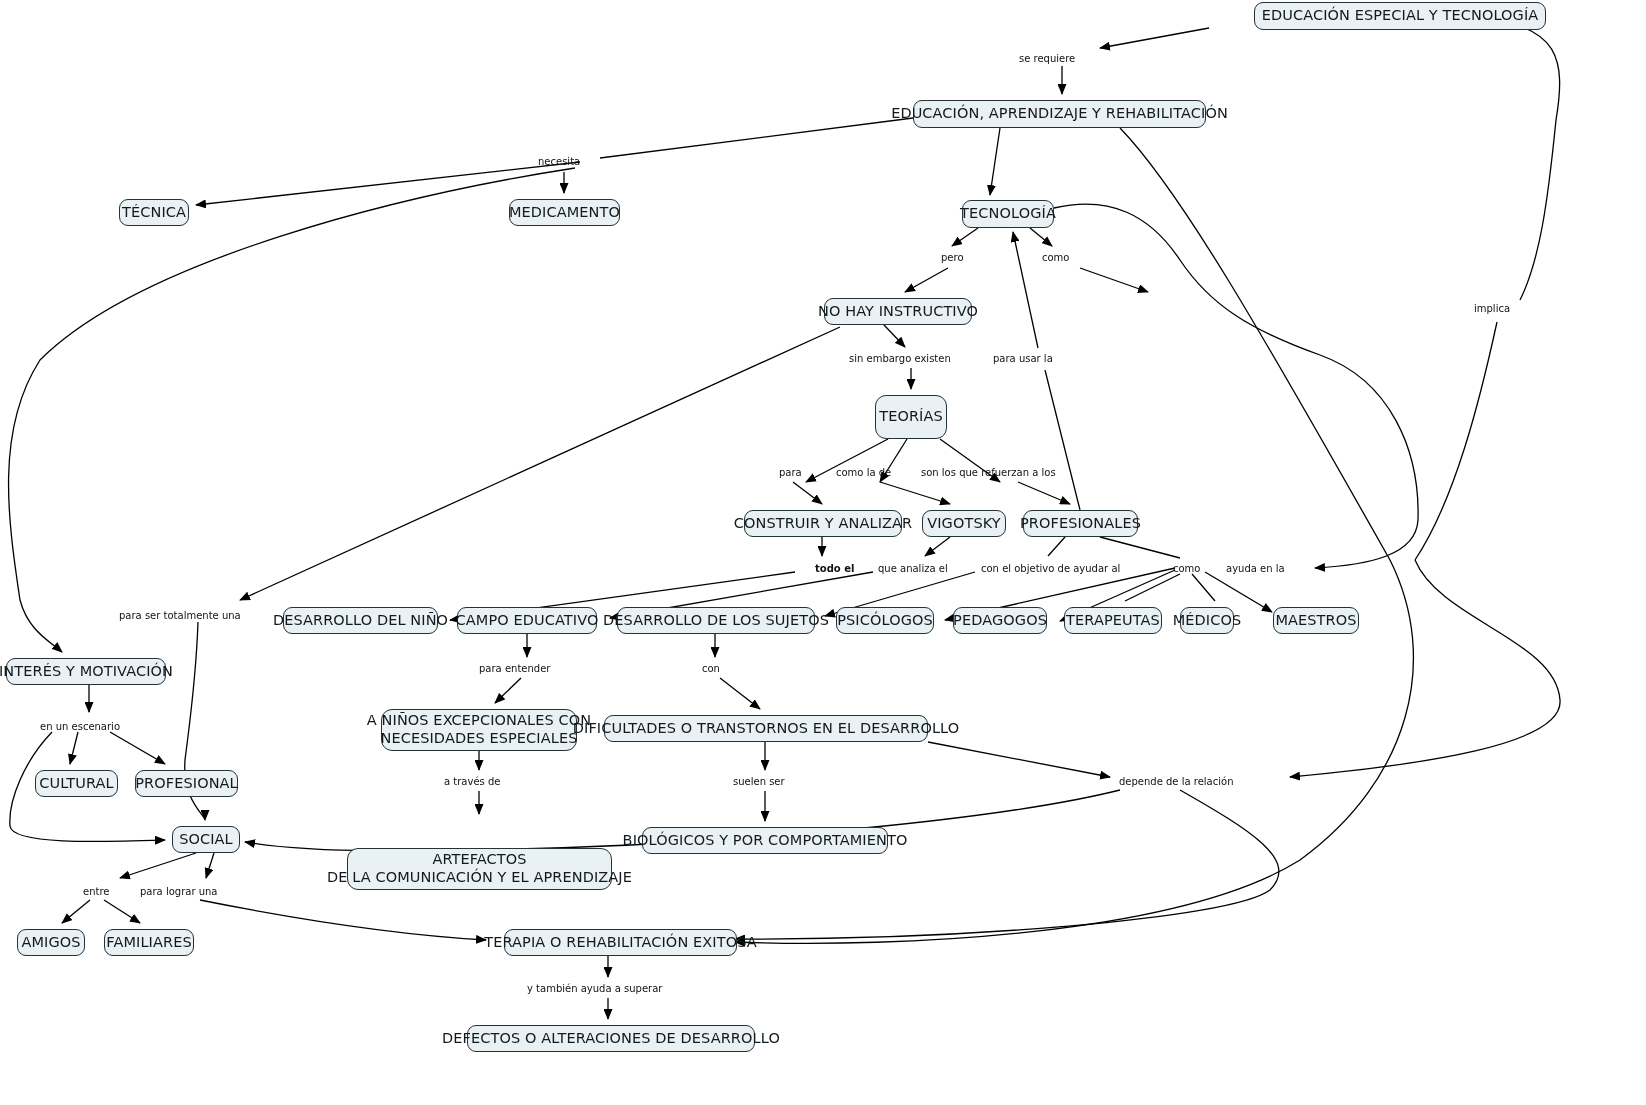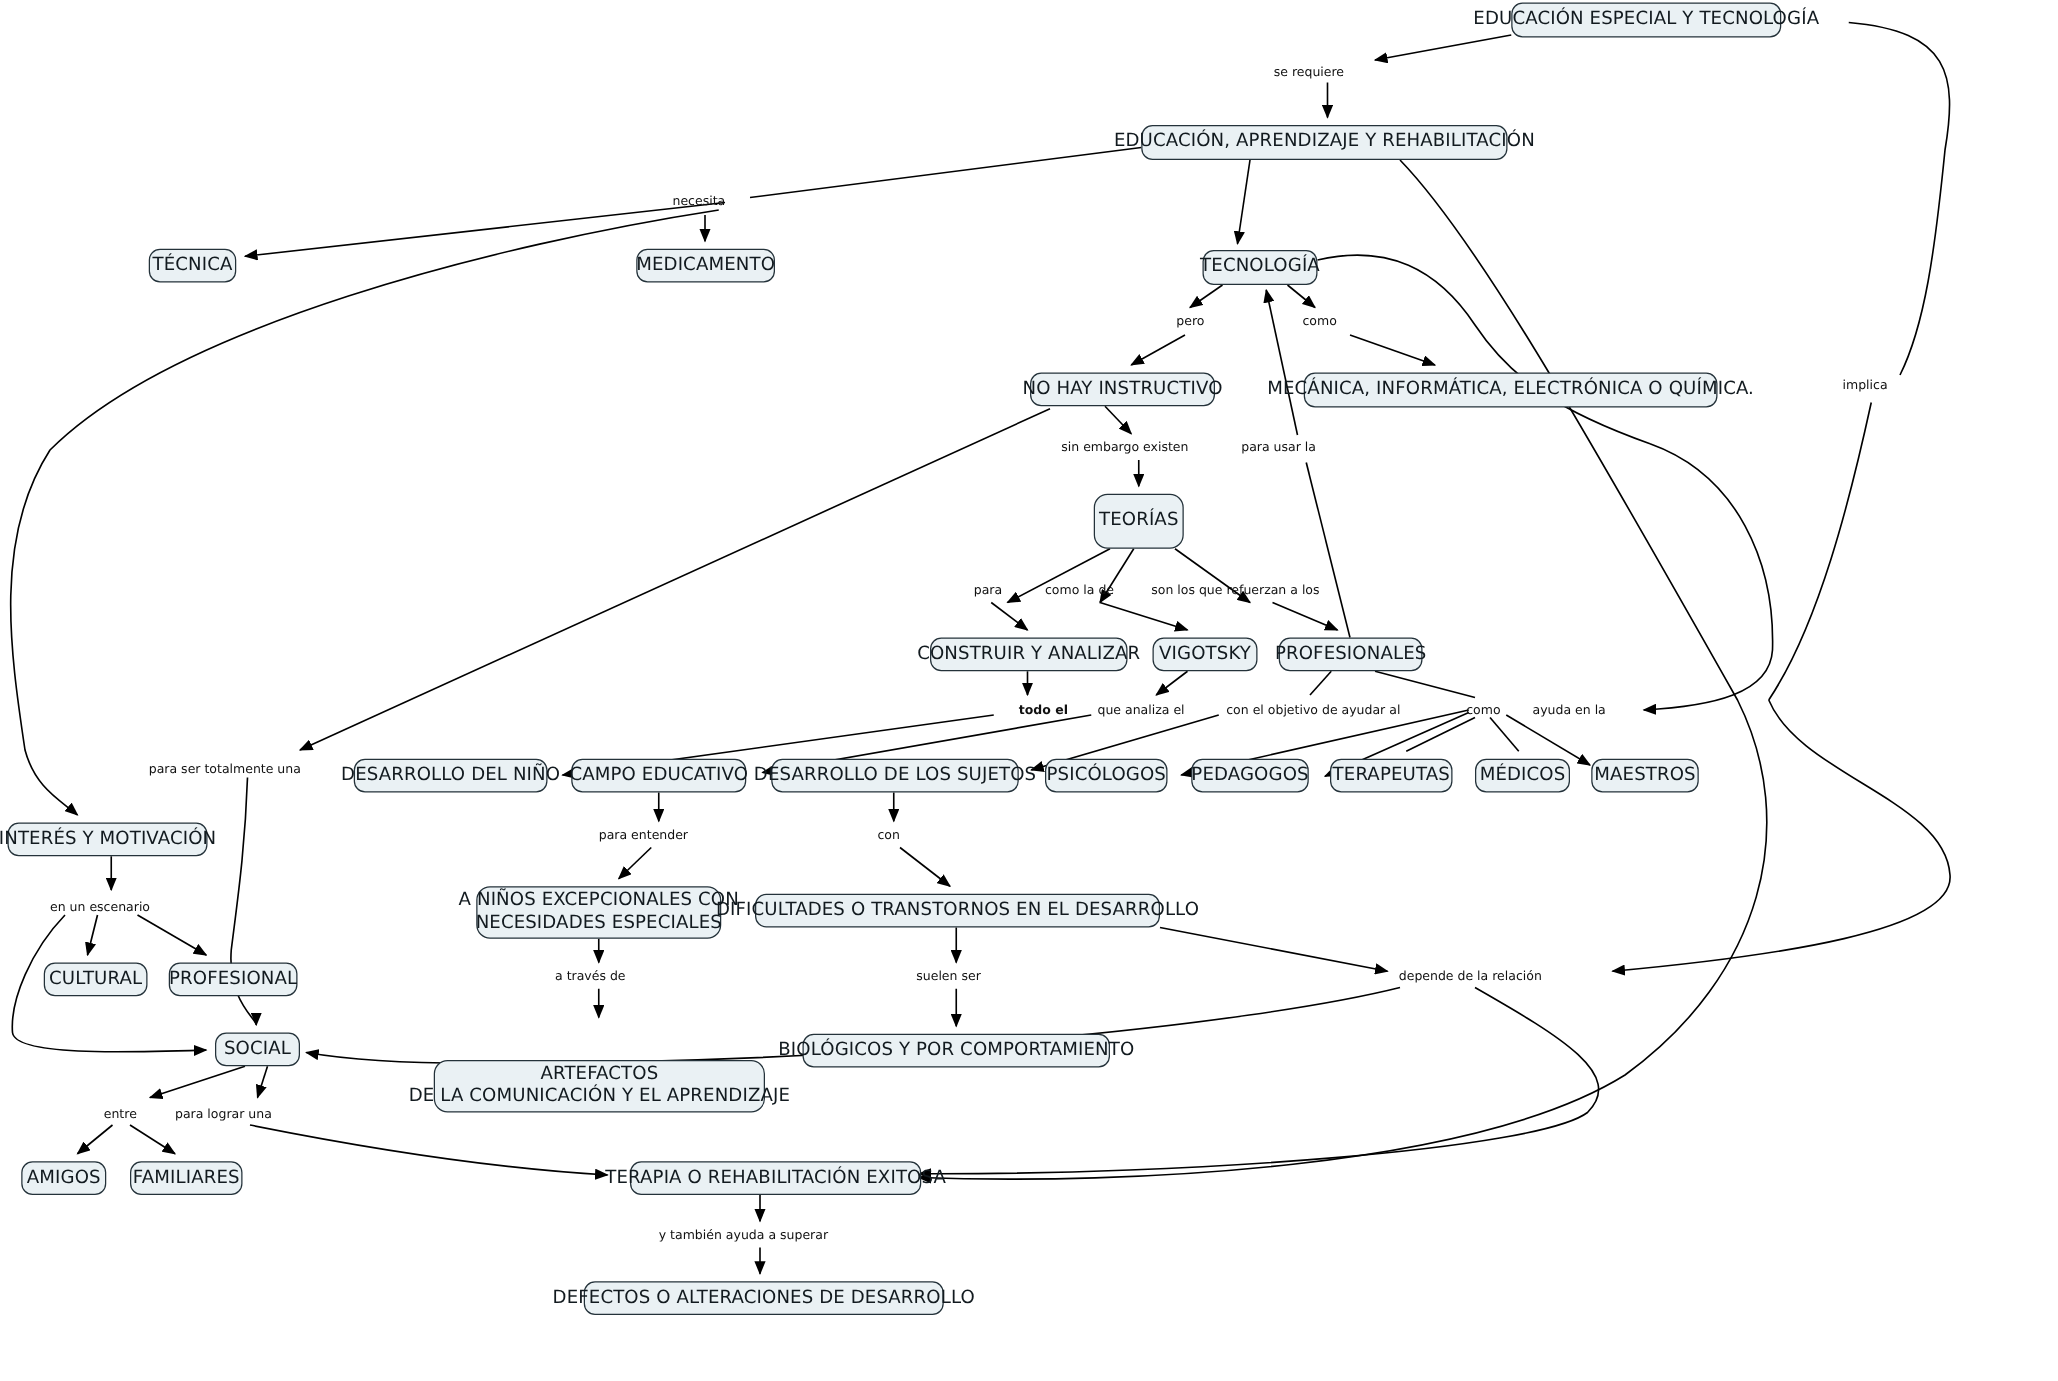--- a/index.html
+++ b/index.html
@@ -138,39 +138,38 @@
 
       <path d="M214,853 L206,878" marker-end="url(#ah)"></path>
       <path d="M200,900 C300,920 400,935 486,940" marker-end="url(#ah)"></path>
 
       <path d="M608,956 L608,977" marker-end="url(#ah)"></path>
       <path d="M608,998 L608,1019" marker-end="url(#ah)"></path>
 
     </g>
   </svg>
 
-  <div class="node" style="left:1209px;top:2px;width:216px;height:28px;">EDUCACIÓN ESPECIAL Y TECNOLOGÍA</div>
+  <div class="node" style="left:1254px;top:2px;width:292px;height:28px;">EDUCACIÓN ESPECIAL Y TECNOLOGÍA</div>
   <div class="node" style="left:913px;top:100px;width:293px;height:28px;">EDUCACIÓN, APRENDIZAJE Y REHABILITACIÓN</div>
   <div class="node" style="left:119px;top:199px;width:70px;height:27px;">TÉCNICA</div>
   <div class="node" style="left:509px;top:199px;width:111px;height:27px;">MEDICAMENTO</div>
   <div class="node" style="left:962px;top:200px;width:92px;height:28px;">TECNOLOGÍA</div>
   <div class="node" style="left:824px;top:298px;width:148px;height:27px;">NO HAY INSTRUCTIVO</div>
-  <div class="node" style="left:1043px;top:298px;width:331px;height:28px;">MECÁNICA, INFORMÁTICA, ELECTRÓNICA O QUÍMICA.</div>
   <div class="node tall" style="left:875px;top:395px;width:72px;height:44px;">TEORÍAS</div>
   <div class="node" style="left:744px;top:510px;width:158px;height:27px;">CONSTRUIR Y ANALIZAR</div>
   <div class="node" style="left:922px;top:510px;width:84px;height:27px;">VIGOTSKY</div>
   <div class="node" style="left:1023px;top:510px;width:115px;height:27px;">PROFESIONALES</div>
   <div class="node" style="left:6px;top:658px;width:160px;height:27px;">INTERÉS Y MOTIVACIÓN</div>
   <div class="node" style="left:283px;top:607px;width:155px;height:27px;">DESARROLLO DEL NIÑO</div>
   <div class="node" style="left:457px;top:607px;width:140px;height:27px;">CAMPO EDUCATIVO</div>
   <div class="node" style="left:617px;top:607px;width:198px;height:27px;">DESARROLLO DE LOS SUJETOS</div>
   <div class="node" style="left:836px;top:607px;width:98px;height:27px;">PSICÓLOGOS</div>
   <div class="node" style="left:953px;top:607px;width:94px;height:27px;">PEDAGOGOS</div>
   <div class="node" style="left:1064px;top:607px;width:98px;height:27px;">TERAPEUTAS</div>
-  <div class="node" style="left:1180px;top:607px;width:76px;height:27px;">MÉDICOS</div>
+  <div class="node" style="left:1180px;top:607px;width:54px;height:27px;">MÉDICOS</div>
   <div class="node" style="left:1273px;top:607px;width:86px;height:27px;">MAESTROS</div>
   <div class="node" style="left:35px;top:770px;width:83px;height:27px;">CULTURAL</div>
   <div class="node" style="left:135px;top:770px;width:103px;height:27px;">PROFESIONAL</div>
   <div class="node tall" style="left:381px;top:709px;width:196px;height:42px;">A NIÑOS EXCEPCIONALES CON
 NECESIDADES ESPECIALES</div>
   <div class="node" style="left:604px;top:715px;width:324px;height:27px;">DIFICULTADES O TRANSTORNOS EN EL DESARROLLO</div>
   <div class="node" style="left:172px;top:826px;width:68px;height:27px;">SOCIAL</div>
   <div class="node tall" style="left:347px;top:820px;width:265px;height:42px;margin-top:28px;">ARTEFACTOS
 DE LA COMUNICACIÓN Y EL APRENDIZAJE</div>
   <div class="node" style="left:642px;top:827px;width:246px;height:27px;">BIOLÓGICOS Y POR COMPORTAMIENTO</div>

